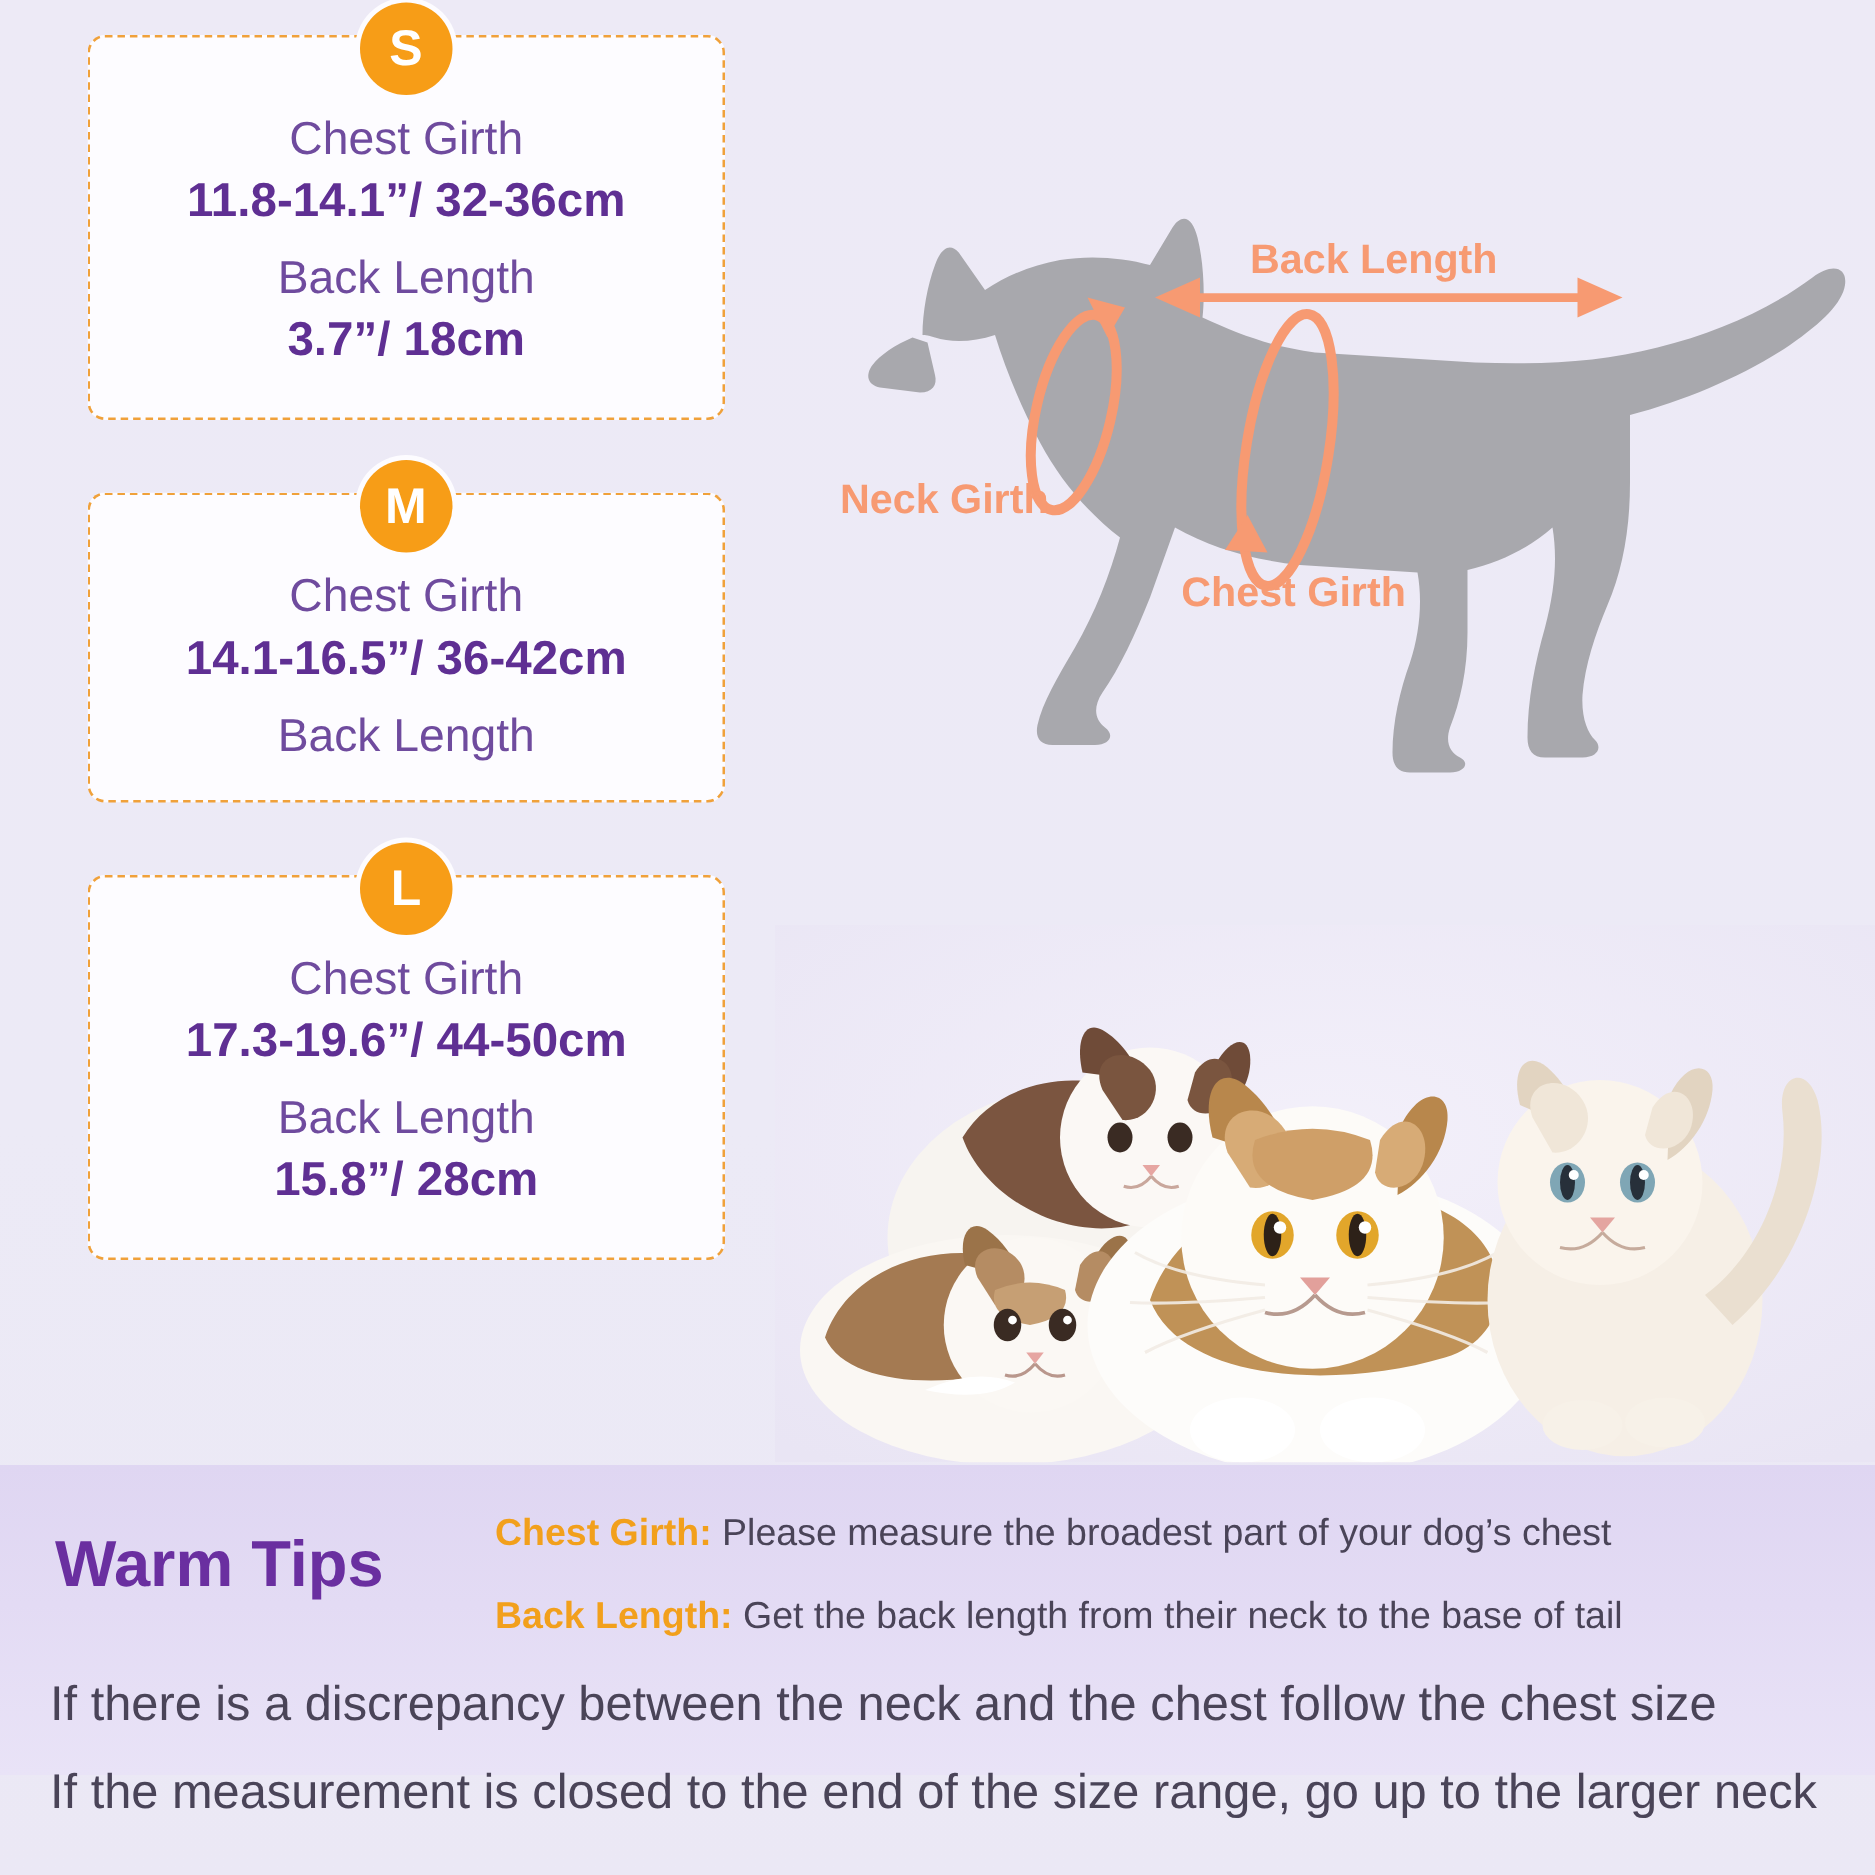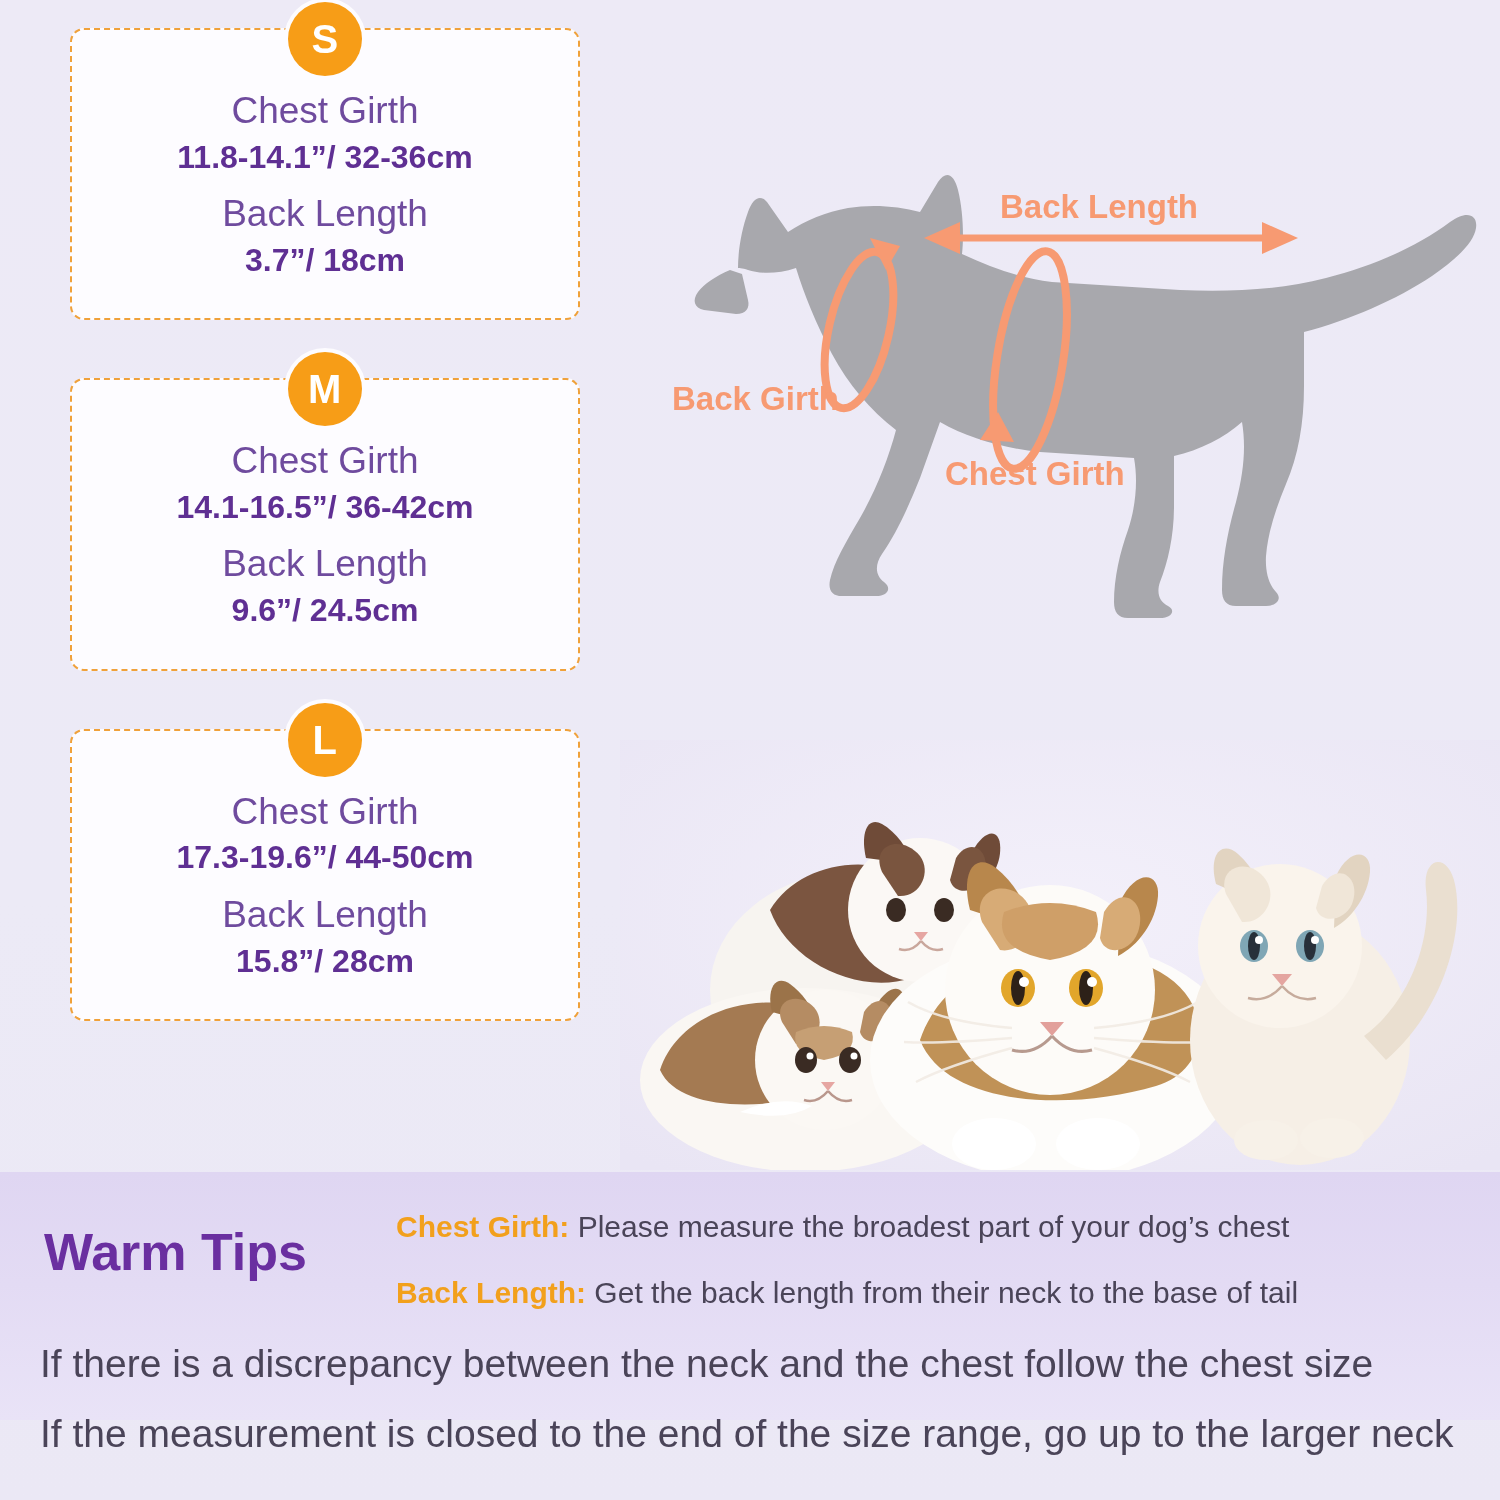--- a/index.html
+++ b/index.html
@@ -60,21 +60,21 @@
     box-shadow: 0 0 0 4px #fdfcff;
   }
   .metric-label {
     color: #6f4b9e;
     font-size: 37px;
     line-height: 1.35;
     margin: 4px 0 0 0;
   }
   .metric-value {
     color: #5f2f93;
-    font-size: 32px;
+    font-size: 38px;
     font-weight: bold;
     line-height: 1.35;
     margin: 0 0 10px 0;
   }
 
   
   #diagram {
     position: absolute;
     left: 620px;
     top: 150px;
@@ -168,21 +168,20 @@
       <div class="metric-value">11.8-14.1”/ 32-36cm</div>
       <div class="metric-label">Back Length</div>
       <div class="metric-value">3.7”/ 18cm</div>
     </div>
 
     <div class="size-card">
       <div class="size-badge">M</div>
       <div class="metric-label">Chest Girth</div>
       <div class="metric-value">14.1-16.5”/ 36-42cm</div>
       <div class="metric-label">Back Length</div>
-      <div class="metric-value">9.6”/ 24.5cm</div>
     </div>
 
     <div class="size-card">
       <div class="size-badge">L</div>
       <div class="metric-label">Chest Girth</div>
       <div class="metric-value">17.3-19.6”/ 44-50cm</div>
       <div class="metric-label">Back Length</div>
       <div class="metric-value">15.8”/ 28cm</div>
     </div>
 
@@ -253,21 +252,21 @@
       <polygon points="678,88 642,72 642,104" fill="#f79a72"></polygon>
 
       <ellipse cx="239" cy="180" rx="30" ry="80" fill="none" stroke="#f79a72" stroke-width="8" transform="rotate(13 239 180)"></ellipse>
       <polygon points="266,120 250,88 280,96" fill="#f79a72"></polygon>
 
       <ellipse cx="410" cy="210" rx="33" ry="110" fill="none" stroke="#f79a72" stroke-width="8" transform="rotate(9 410 210)"></ellipse>
       <polygon points="378,262 360,290 394,292" fill="#f79a72"></polygon>
     </svg>
 
     <div class="diagram-label" id="label-back-length">Back Length</div>
-    <div class="diagram-label" id="label-neck-girth">Back Girth</div>
+    <div class="diagram-label" id="label-neck-girth">Neck Girth</div>
     <div class="diagram-label" id="label-chest-girth">Chest Girth</div>
   </div>
 
   <div id="photo">
     <svg width="880" height="430" viewBox="0 0 880 430" xmlns="http://www.w3.org/2000/svg">
       <defs>
         <radialGradient id="bgGrad" cx="50%" cy="40%" r="75%">
           <stop offset="0%" stop-color="#f3f0fa"></stop>
           <stop offset="100%" stop-color="#e9e5f4"></stop>
         </radialGradient>

